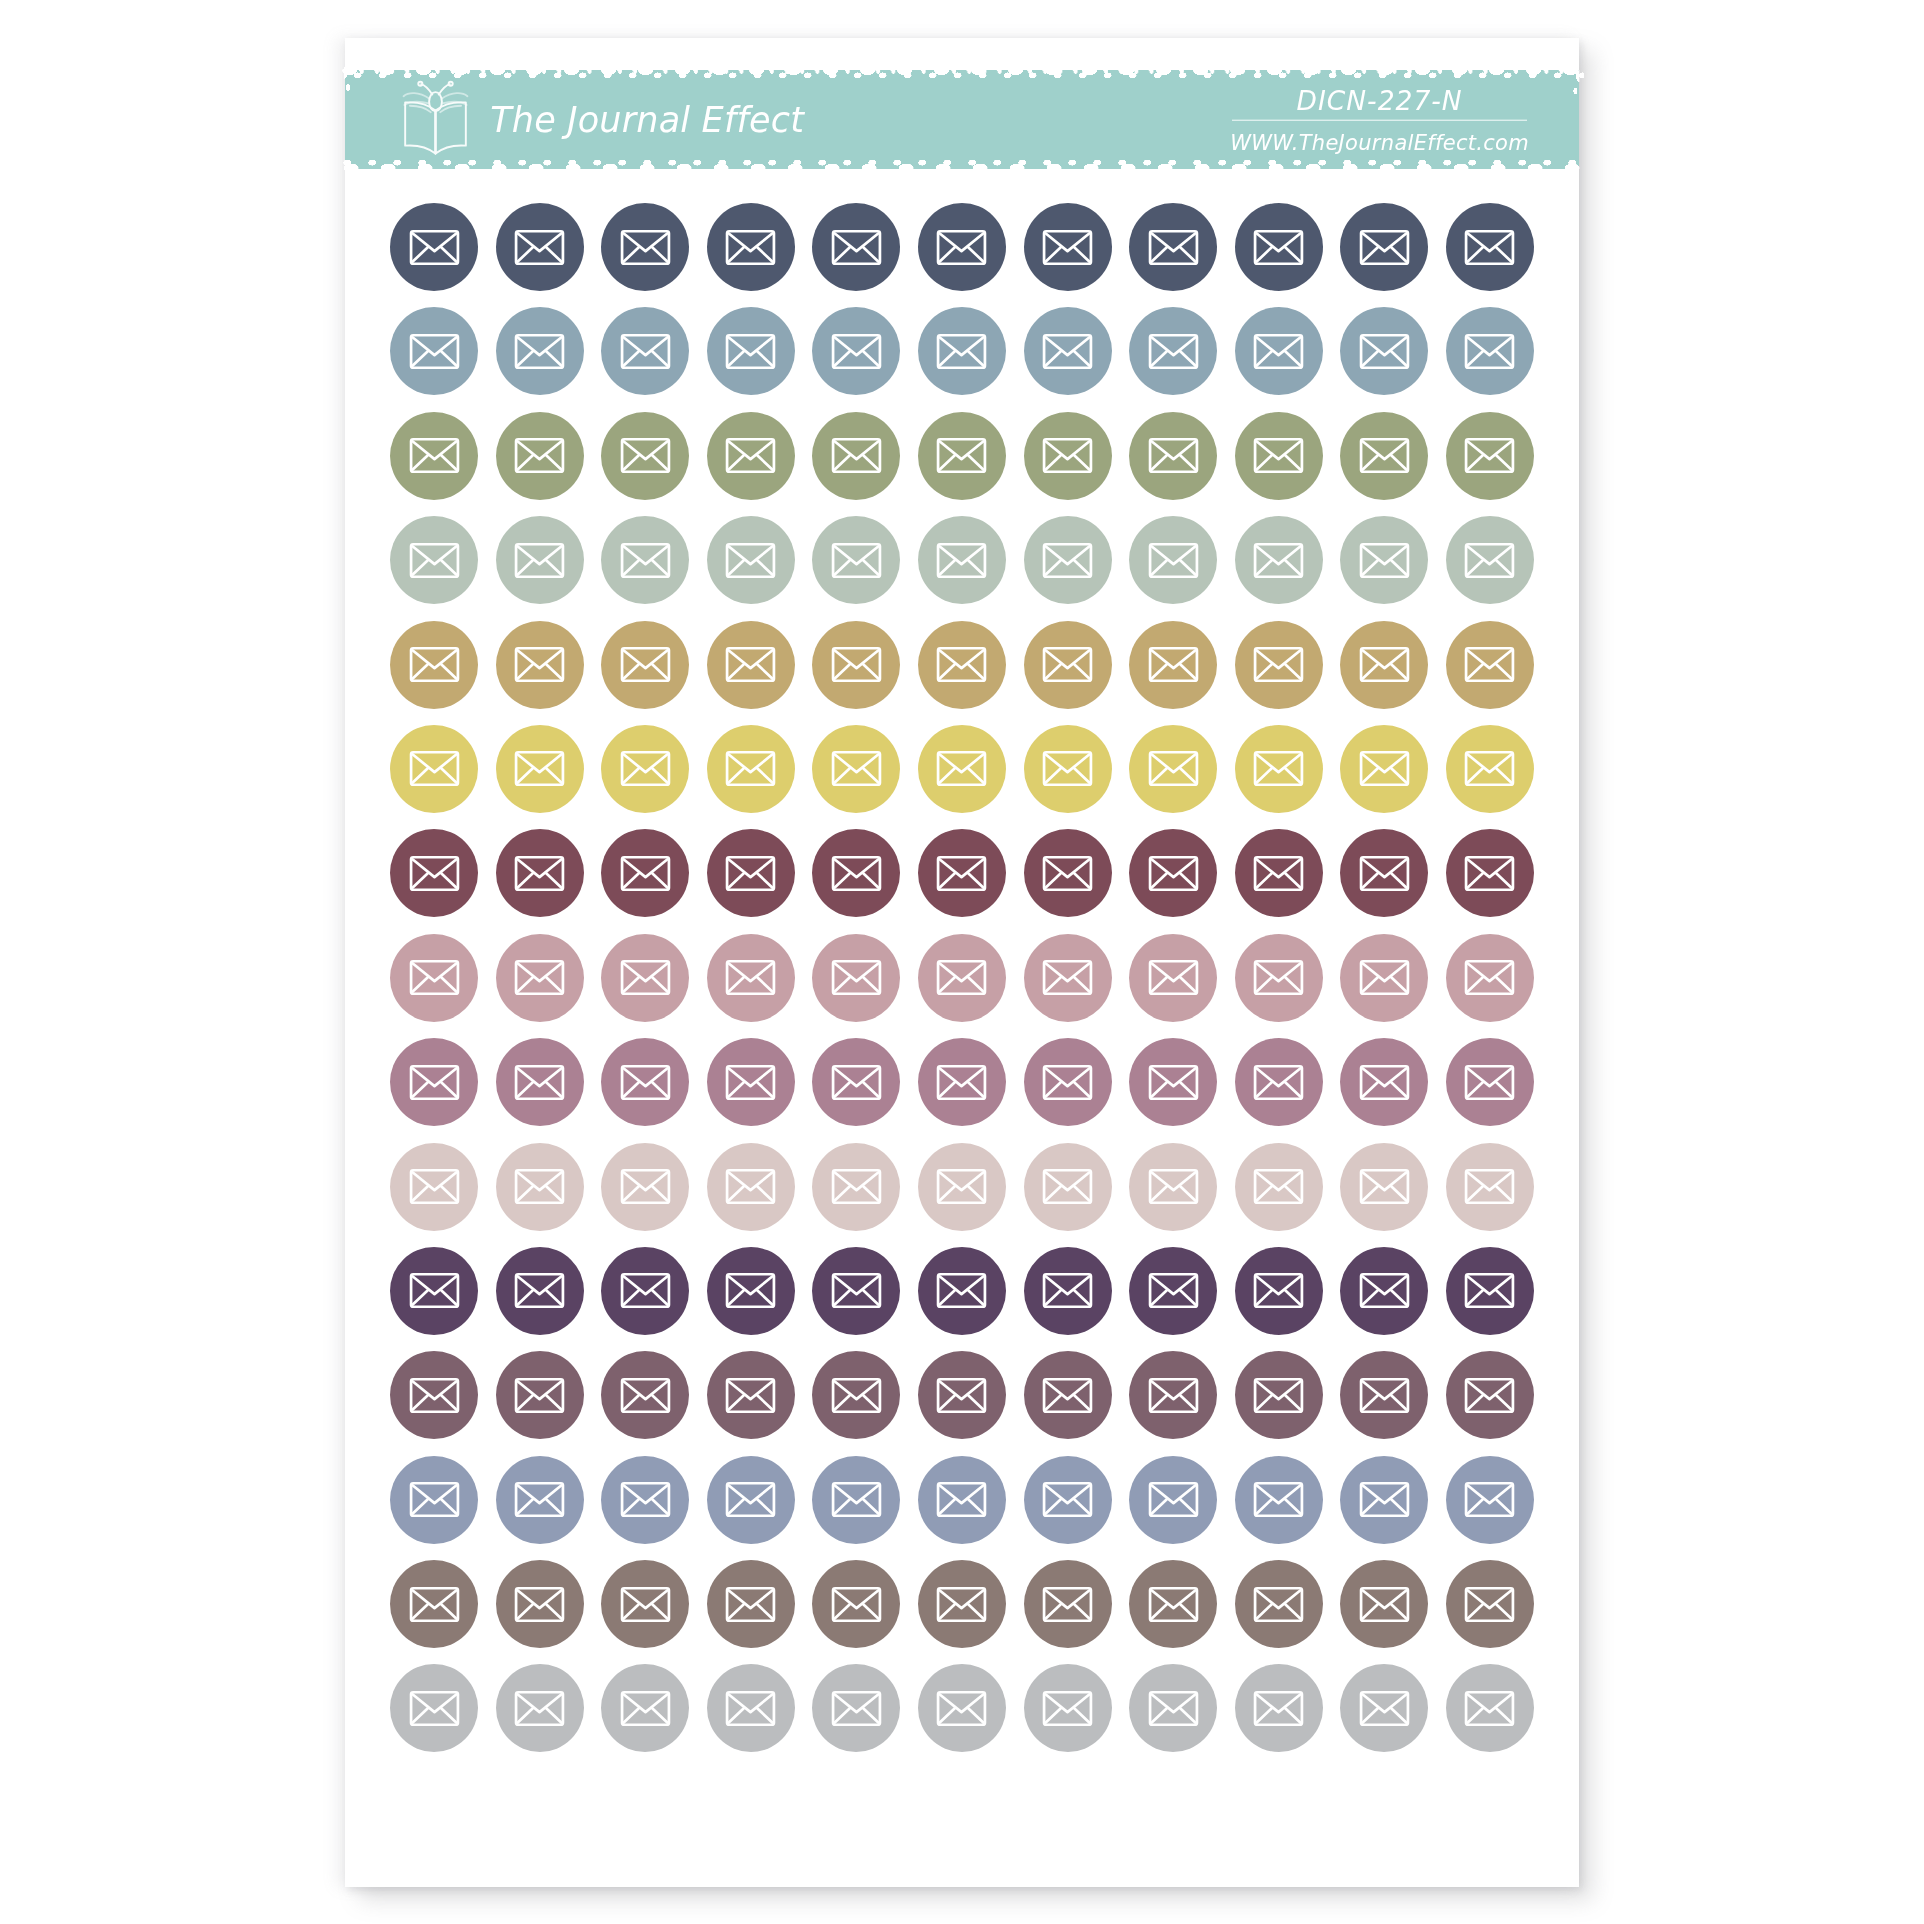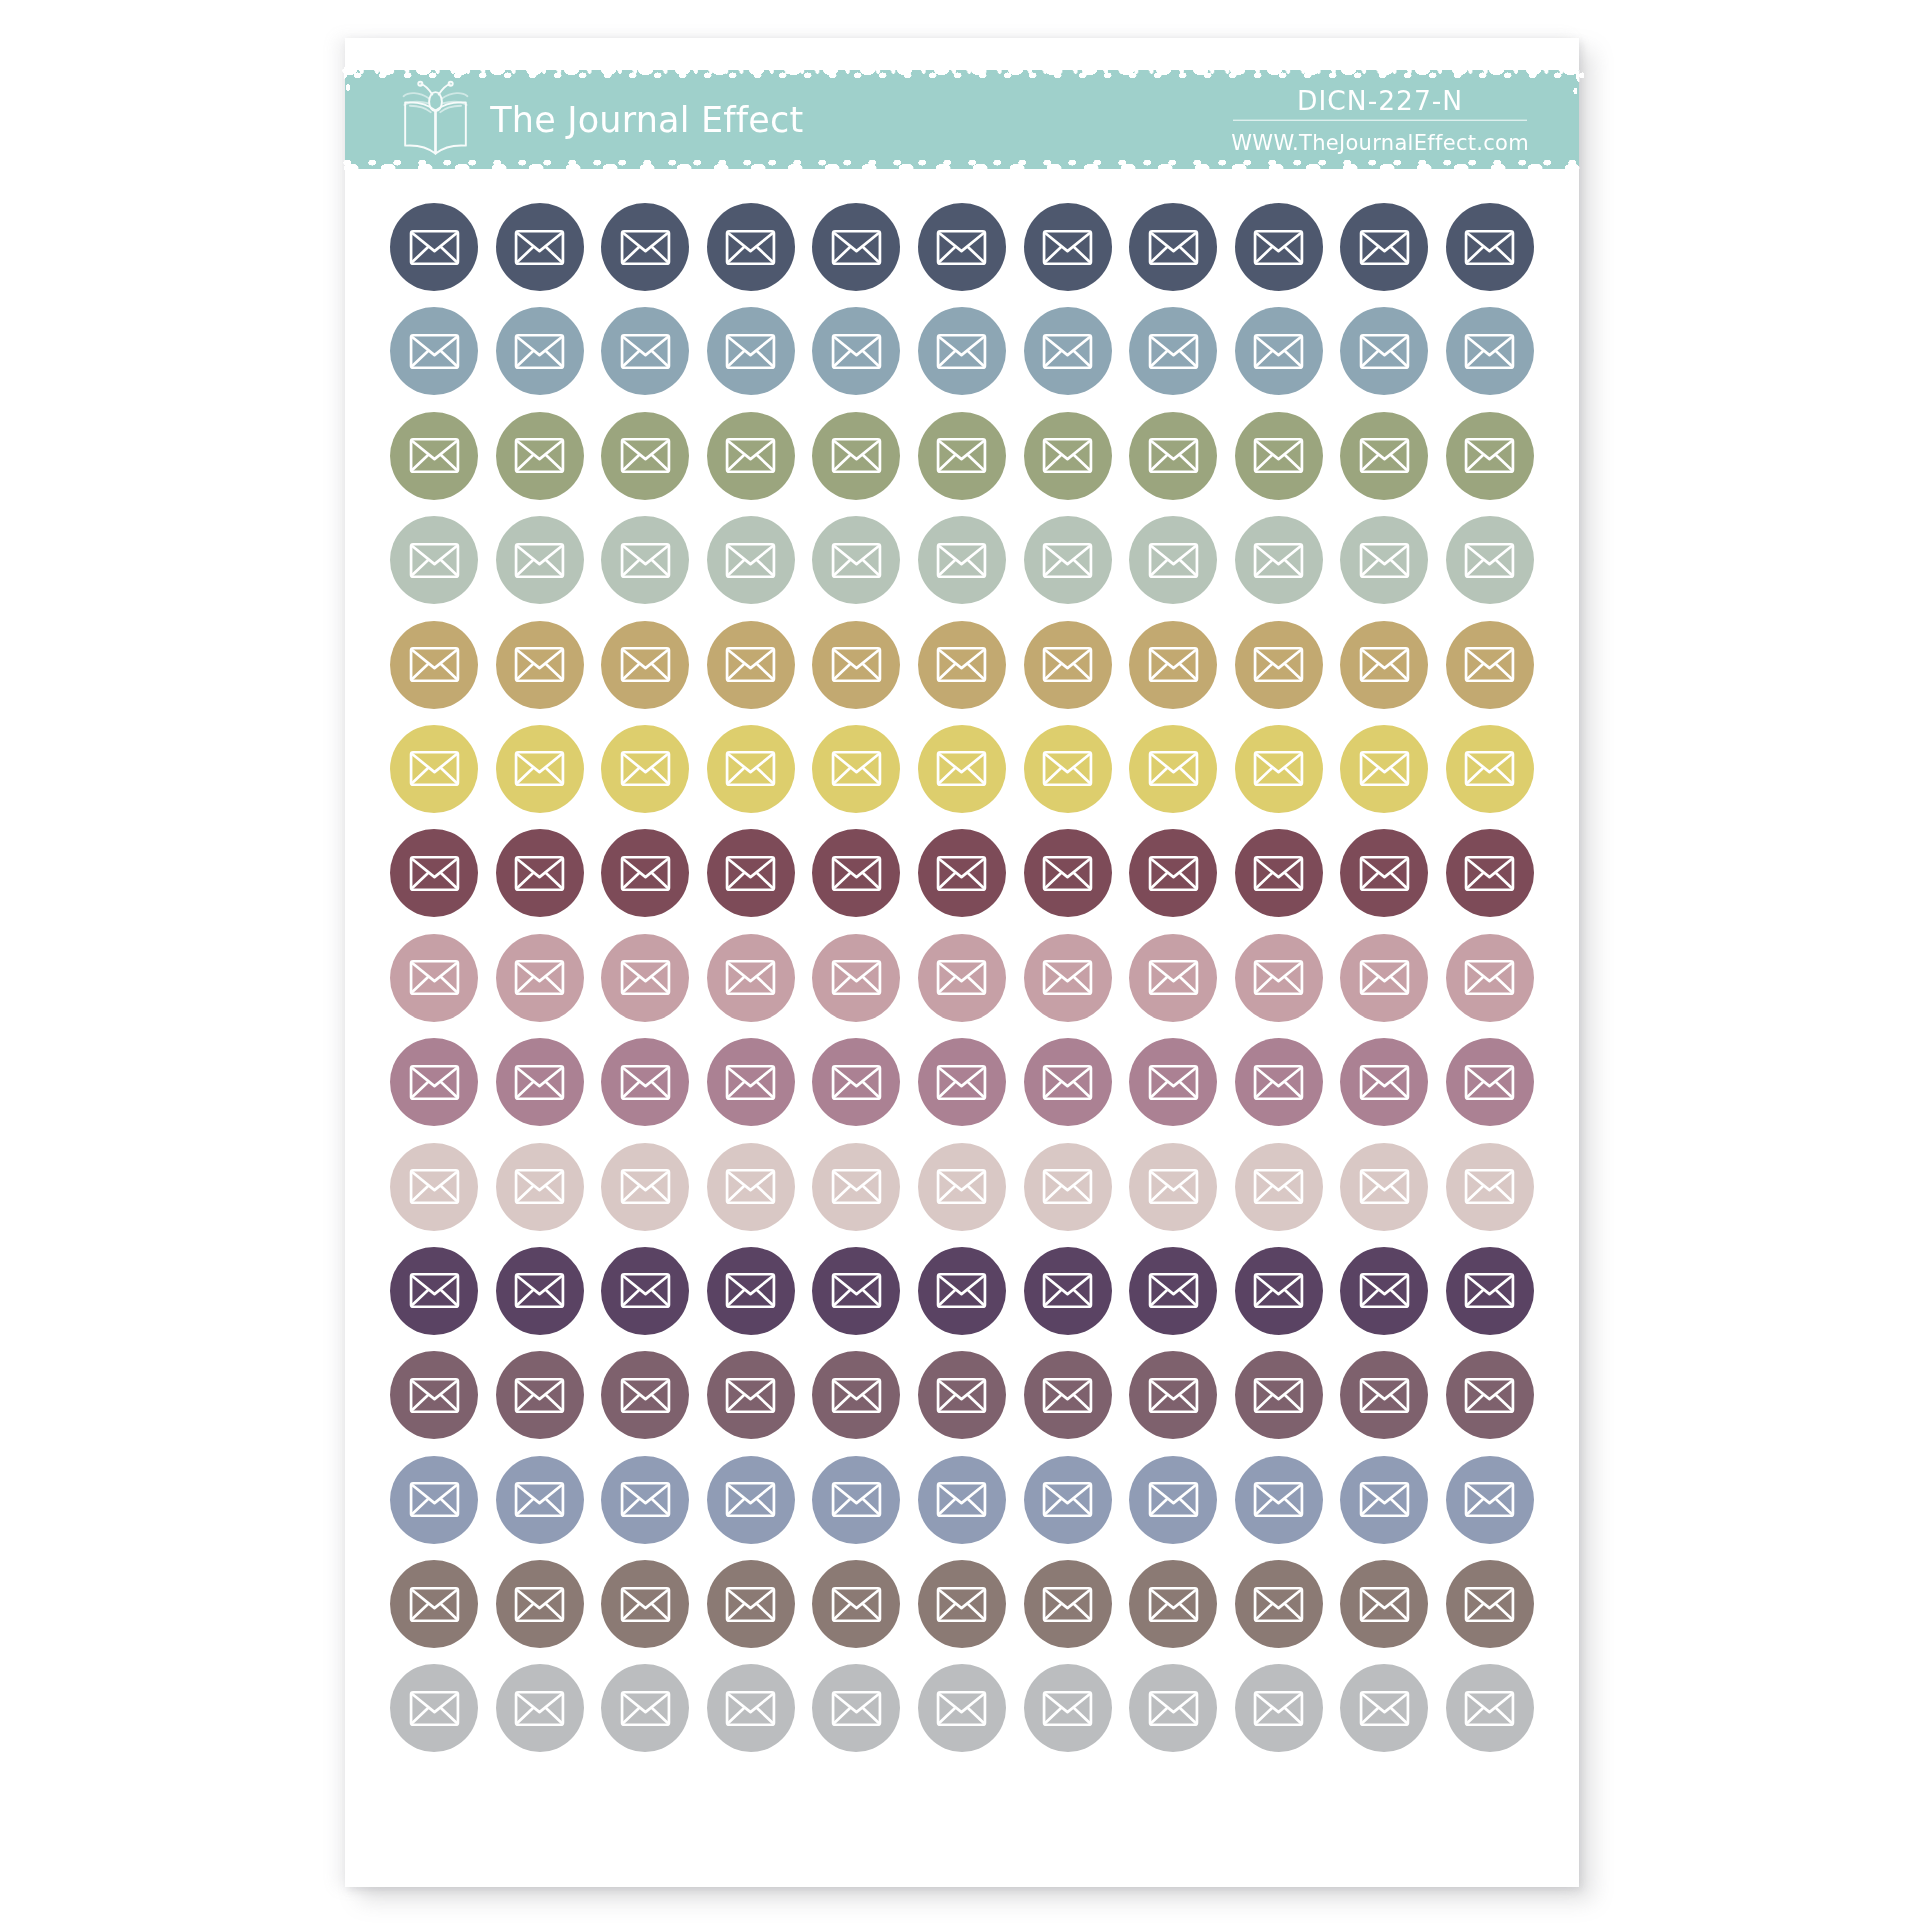--- a/index.html
+++ b/index.html
@@ -25,20 +25,21 @@
     position: absolute;
     left: 345px;
     top: 38px;
     width: 1234px;
     height: 1849px;
     background: #ffffff;
     box-shadow:
        14.4px 13px 21px rgba(120,120,125,0.22),
        3.2px 3.2px 8px rgba(130,130,135,0.18),
       -8px 0 14.4px rgba(140,140,145,0.13);
+    font-style: italic;
   }
 
   
   #header-band {
     position: absolute;
     left: 0;
     top: 32px;
     width: 100%;
     height: 99px;
     background: #9fd0cb;

